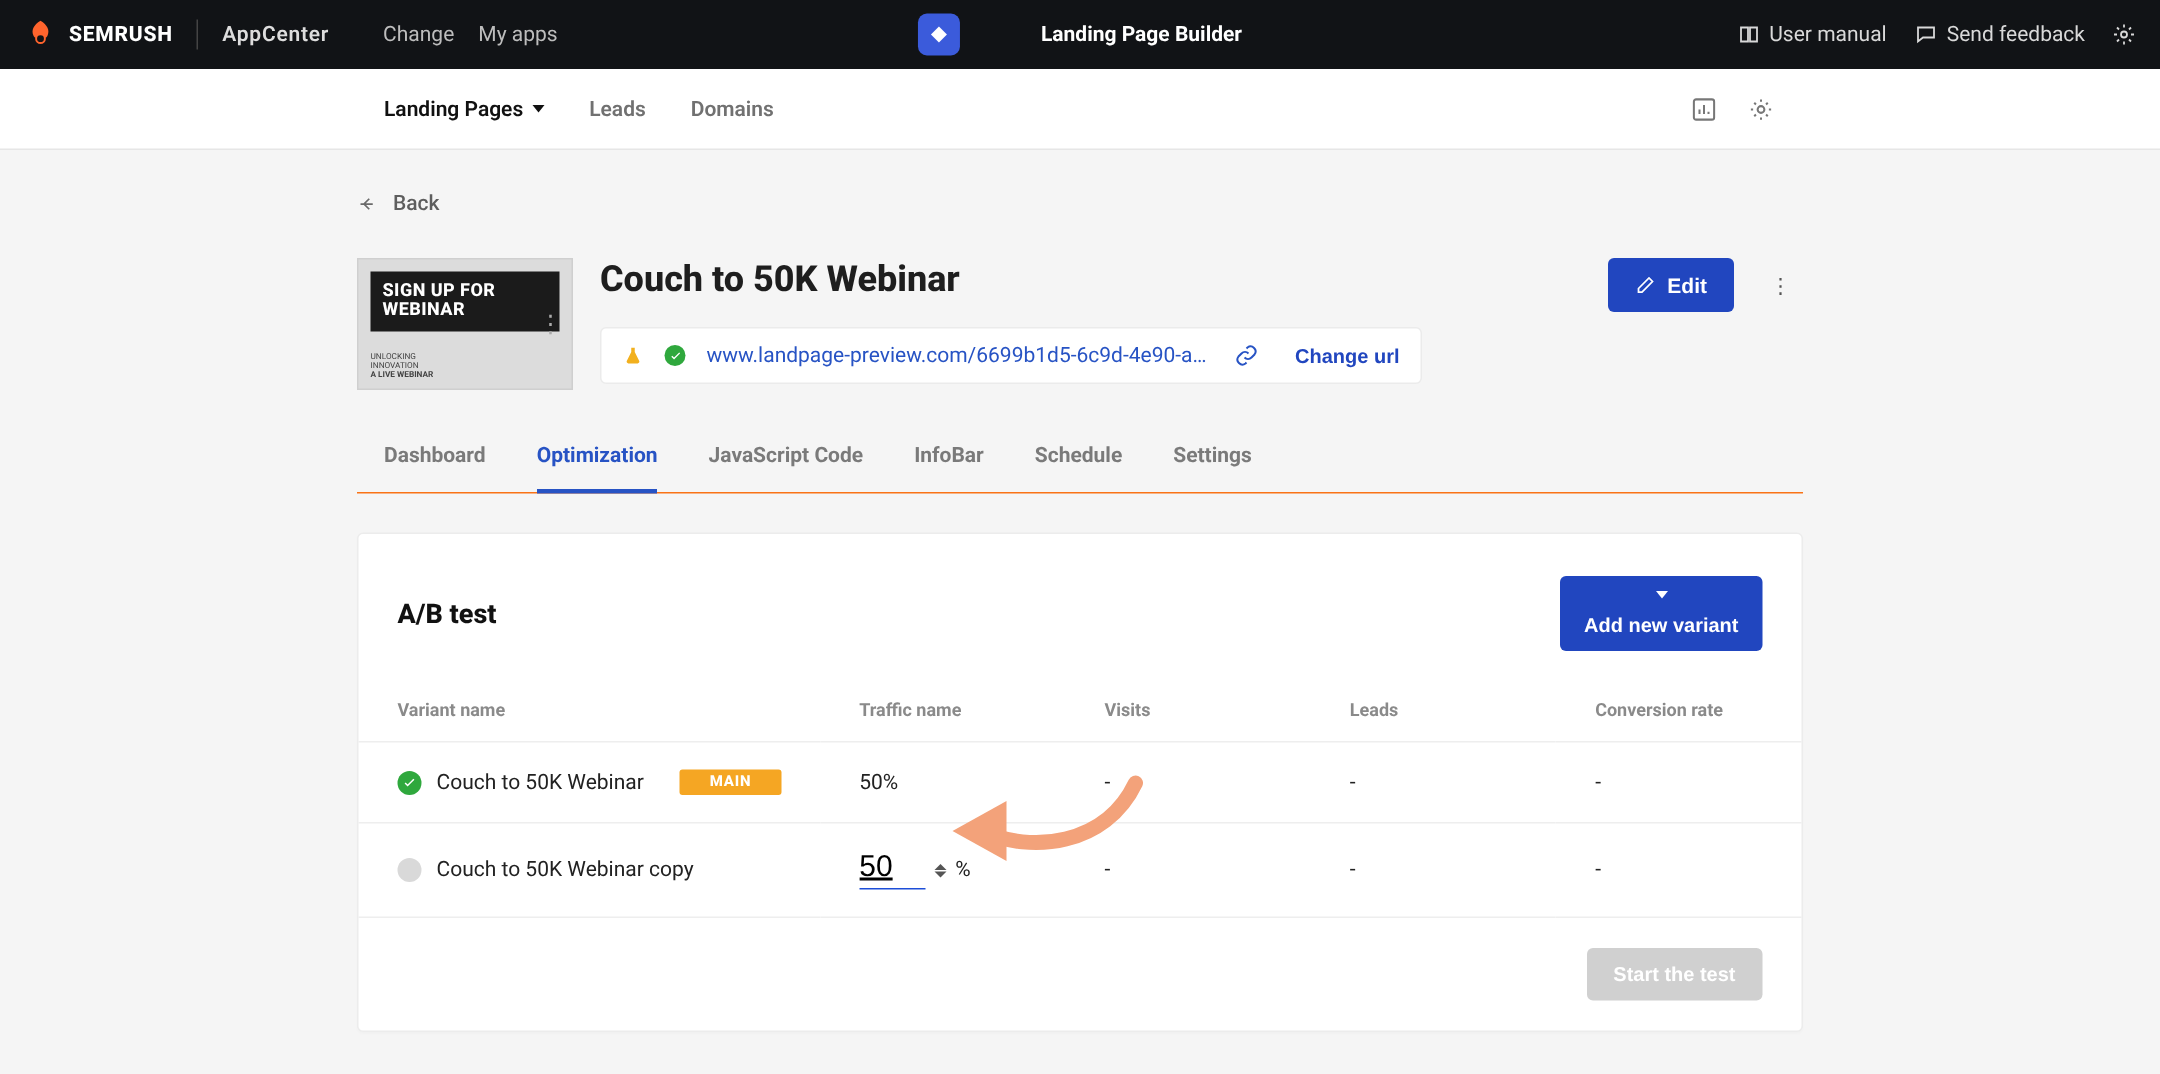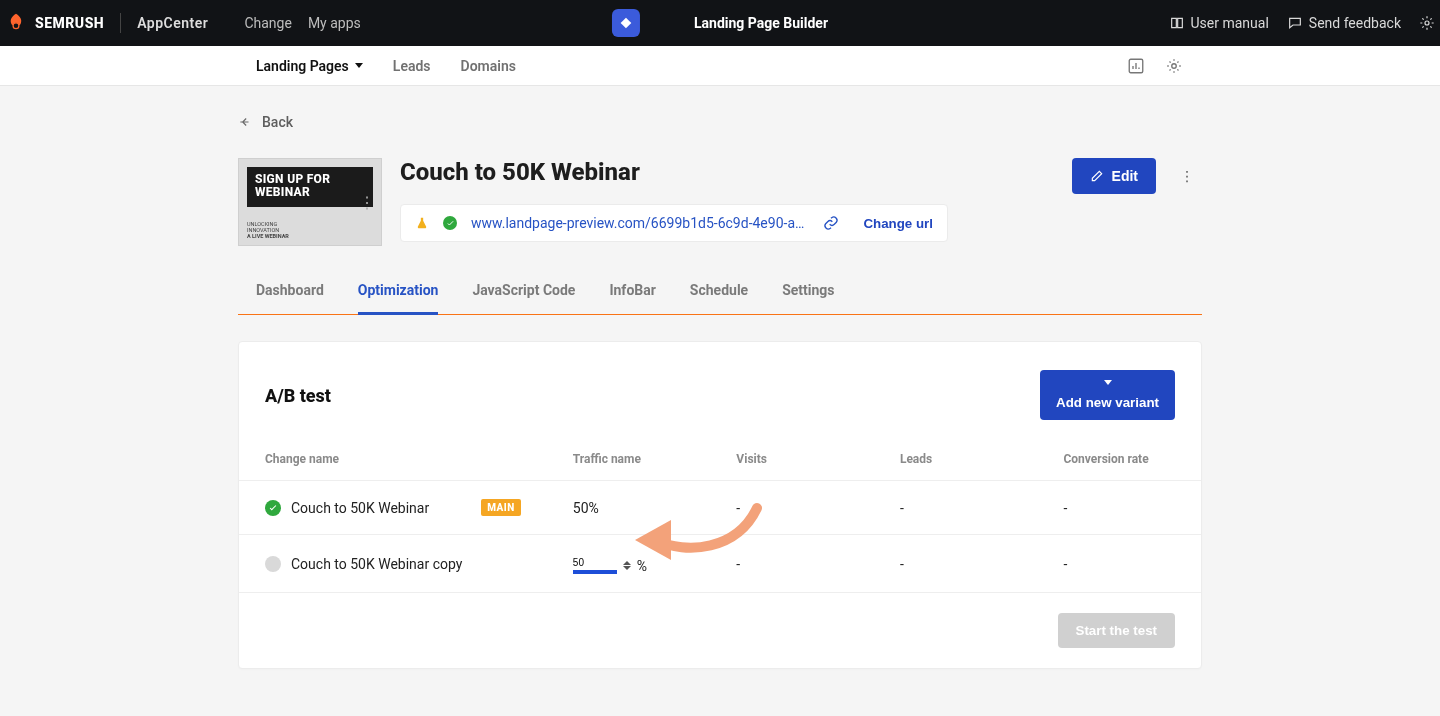--- a/index.html
+++ b/index.html
@@ -10,21 +10,21 @@
     background: #f5f5f5;
   }
 
   
   .topbar {
     height: 46px;
     background: #111316;
     color: #e0e0e0;
     display: flex;
     align-items: center;
-    padding: 0 5px;
+    padding: 0 16px;
     gap: 16px;
   }
   .brand {
     display: flex; align-items: center; gap: 8px;
     font-weight: 800; letter-spacing: .5px;
     color: #fff;
   }
   .brand-flame {
     width: 22px; height: 22px;
     display: inline-block;
@@ -40,21 +40,21 @@
     width:28px; height:28px; border-radius:6px; background:#3b5bdb;
     display:flex; align-items:center; justify-content:center;
   }
   .top-center .app-title { font-weight:700; color:#fff;margin-left:44px; }
   .top-right { margin-left:auto; display:flex; align-items:center; gap:18px; }
   .top-right .it { display:flex; align-items:center; gap:6px; color:#d9d9d9; cursor:pointer; }
   .top-right .it svg { width:16px; height:16px; fill:none; stroke:#d9d9d9; stroke-width:1.8; }
 
   
   .subbar {
-    height: 40px;
+    height: 54px;
     background:#fff;
     border-bottom:1px solid #e6e6e6;
     display:flex; align-items:center;
     padding: 0 0 0 256px; 
     gap: 30px;
     position:relative;
   }
   .subbar .item { color:#717171; font-weight:600; cursor:pointer; display:flex; align-items:center; gap:6px; }
   .subbar .item.active { color:#111; }
   .subbar .right-icons { position:absolute; right:256px; display:flex; gap:18px; }
@@ -181,25 +181,25 @@
   .variant-name { display:flex; align-items:center; gap:10px; }
   .status-dot {
     width:16px;height:16px;border-radius:50%;
     display:inline-flex;align-items:center;justify-content:center;flex:0 0 auto;
   }
   .status-dot.on{background:#2fa83d;}
   .status-dot.on svg{stroke:#fff;stroke-width:2.5;fill:none;width:10px;height:10px;}
   .status-dot.off{background:#d9d9d9;}
   .badge {
     background:#f5a623; color:#fff; font-size:10px; font-weight:800;
-    padding:3px 6px; border-radius:2px; letter-spacing:.5px;
+    padding:3px 20px; border-radius:2px; letter-spacing:.5px;
   }
   .split-input {
-    width:44px; font-size:10px; padding:0 0 2px;
-    border:none; border-bottom:4px solid #1d4ed8; outline:none; background:transparent;
+    width:44px; font-size:20px; padding:0 0 2px;
+    border:none; border-bottom:1px solid #1d4ed8; outline:none; background:transparent;text-decoration:underline;
   }
   .split-wrap{display:inline-flex;align-items:center;gap:6px;}
   .stepper{
     display:flex;flex-direction:column;justify-content:center;gap:1px;cursor:pointer;
   }
   .stepper .up,.stepper .dn{
     width:0;height:0;border-left:4px solid transparent;border-right:4px solid transparent;
   }
   .stepper .up{border-bottom:4px solid #555;}
   .stepper .dn{border-top:4px solid #555;}
@@ -359,21 +359,21 @@
       <div class="panel-title">A/B test</div>
       <button class="dropdown-btn">
         <span class="caret-down" style="border-top-color:#fff;"></span>
         <span>Add new variant</span>
       </button>
     </div>
 
     <table class="variants">
       <thead>
         <tr>
-          <th style="width:32%;">Change name</th>
+          <th style="width:32%;">Variant name</th>
           <th style="width:17%;">Traffic name</th>
           <th style="width:17%;">Visits</th>
           <th style="width:17%;">Leads</th>
           <th style="width:17%;">Conversion rate</th>
         </tr>
       </thead>
       <tbody>
 
         <tr>
           <td>

